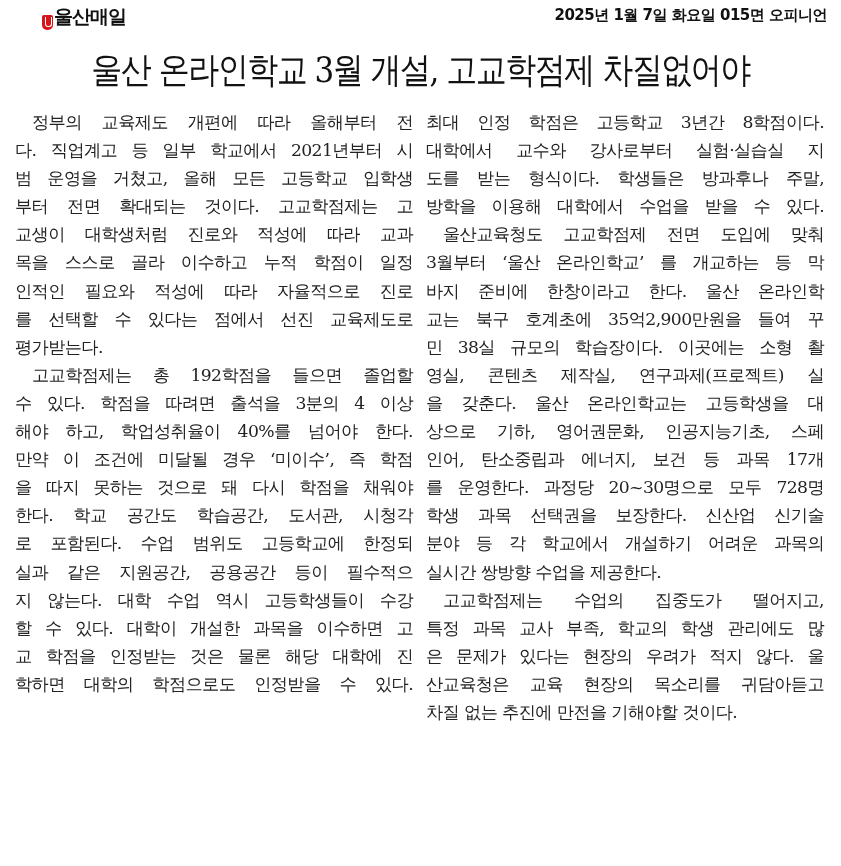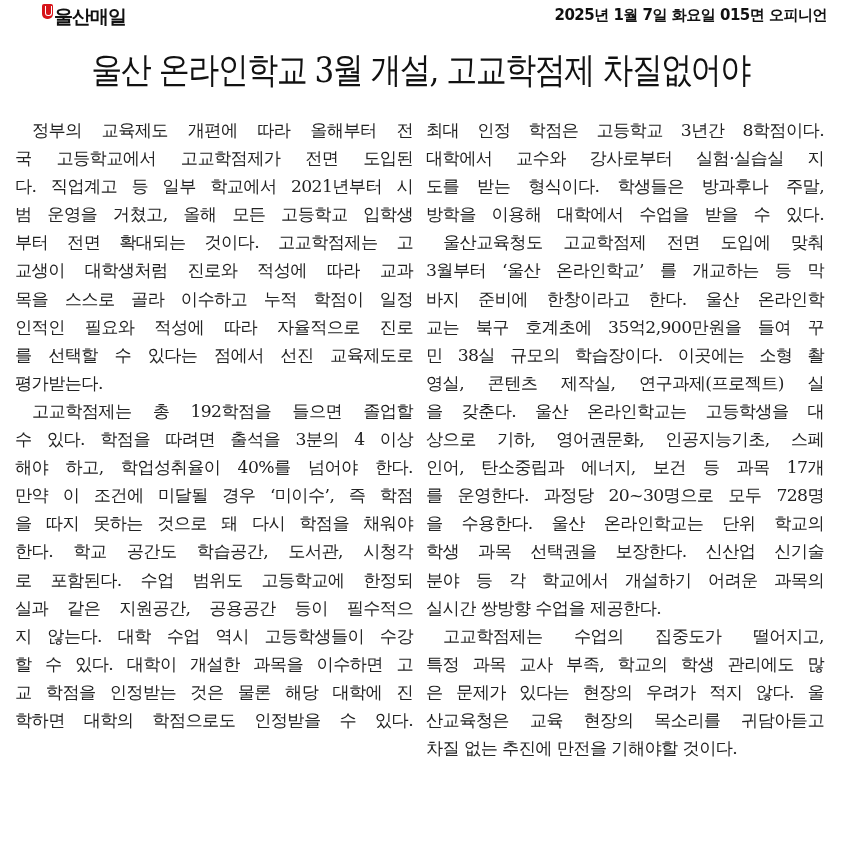--- a/index.html
+++ b/index.html
@@ -1,30 +1,30 @@
 <!DOCTYPE html>
 <html><head>
 <meta charset="utf-8">
 <style>
   html, body { margin: 0; padding: 0; background: #ffffff; }
   body { width: 841px; height: 866px; overflow: hidden; position: relative;
          font-family: "DejaVu Sans", "Liberation Sans", sans-serif; color: #1a1a1a; }
   .masthead { position: absolute; left: 0; top: 0; width: 841px; height: 36px; }
-  .logo { position: absolute; left: 4px; top: 4px; display: flex; align-items: flex-start; padding-left: 38px; }
+  .logo { position: absolute; left: 4px; top: 4px; display: flex; align-items: flex-end; padding-left: 38px; }
   .logo-mark { width: 11px; height: 15px; background: #d7141a; border-radius: 2px 2px 5px 5px;
                position: relative; margin-right: 1px; }
   .logo-mark::after { content: ""; position: absolute; left: 3px; top: 2px; width: 5px; height: 9px;
                border: 1.5px solid #fff; border-top: none; border-radius: 0 0 3px 3px; }
   .logo-text { font-size: 19px; font-weight: bold; letter-spacing: -1px; color: #111; }
   .dateline { position: absolute; right: 14px; top: 6px; font-size: 15px; font-weight: bold;
               letter-spacing: -0.5px; color: #111; white-space: nowrap; }
   .headline { position: absolute; left: 0; top: 46px; width: 841px; text-align: center;
               font-family: "DejaVu Serif", "Liberation Serif", serif; font-size: 31px;
               letter-spacing: -1.5px; color: #111; transform: scaleY(1.15); transform-origin: top center; }
-  .col { position: absolute; top: 116px; width: 398px; font-family: "DejaVu Serif", "Liberation Serif", serif;
+  .col { position: absolute; top: 108px; width: 398px; font-family: "DejaVu Serif", "Liberation Serif", serif;
          font-size: 17.2px; line-height: 28.1px; color: #222; letter-spacing: -0.6px; }
   .col-left { left: 15px; }
   .col-right { left: 426px; }
   .line { display: block; white-space: nowrap; text-align: justify; text-align-last: justify; height: 28.1px; }
   .line.last { text-align-last: left; }
   .line.indent { padding-left: 17px; }
 </style>
 </head>
 <body>
 
@@ -33,21 +33,20 @@
     <span class="logo-mark"></span>
     <span class="logo-text">울산매일</span>
   </div>
   <div class="dateline">2025년 1월 7일 화요일 015면 오피니언</div>
 </div>
 
 <h1 class="headline" style="margin:0;font-weight:normal;">울산 온라인학교 3월 개설, 고교학점제 차질없어야</h1>
 
 <div class="col col-left" id="col-left">
     <span class="line indent">정부의 교육제도 개편에 따라 올해부터 전</span>
-    <span class="line">국 고등학교에서 고교학점제가 전면 도입된</span>
     <span class="line">다. 직업계고 등 일부 학교에서 2021년부터 시</span>
     <span class="line">범 운영을 거쳤고, 올해 모든 고등학교 입학생</span>
     <span class="line">부터 전면 확대되는 것이다. 고교학점제는 고</span>
     <span class="line">교생이 대학생처럼 진로와 적성에 따라 교과</span>
     <span class="line">목을 스스로 골라 이수하고 누적 학점이 일정</span>
     <span class="line">인적인 필요와 적성에 따라 자율적으로 진로</span>
     <span class="line">를 선택할 수 있다는 점에서 선진 교육제도로</span>
     <span class="line last">평가받는다.</span>
     <span class="line indent">고교학점제는 총 192학점을 들으면 졸업할</span>
     <span class="line">수 있다. 학점을 따려면 출석을 3분의 4 이상</span>
@@ -70,21 +69,20 @@
     <span class="line indent">울산교육청도 고교학점제 전면 도입에 맞춰</span>
     <span class="line">3월부터 ‘울산 온라인학교’ 를 개교하는 등 막</span>
     <span class="line">바지 준비에 한창이라고 한다. 울산 온라인학</span>
     <span class="line">교는 북구 호계초에 35억2,900만원을 들여 꾸</span>
     <span class="line">민 38실 규모의 학습장이다. 이곳에는 소형 촬</span>
     <span class="line">영실, 콘텐츠 제작실, 연구과제(프로젝트) 실</span>
     <span class="line">을 갖춘다. 울산 온라인학교는 고등학생을 대</span>
     <span class="line">상으로 기하, 영어권문화, 인공지능기초, 스페</span>
     <span class="line">인어, 탄소중립과 에너지, 보건 등 과목 17개</span>
     <span class="line">를 운영한다. 과정당 20~30명으로 모두 728명</span>
-    <span class="line">을 수용한다. 울산 온라인학교는 단위 학교의</span>
     <span class="line">학생 과목 선택권을 보장한다. 신산업 신기술</span>
     <span class="line">분야 등 각 학교에서 개설하기 어려운 과목의</span>
     <span class="line last">실시간 쌍방향 수업을 제공한다.</span>
     <span class="line indent">고교학점제는 수업의 집중도가 떨어지고,</span>
     <span class="line">특정 과목 교사 부족, 학교의 학생 관리에도 많</span>
     <span class="line">은 문제가 있다는 현장의 우려가 적지 않다. 울</span>
     <span class="line">산교육청은 교육 현장의 목소리를 귀담아듣고</span>
     <span class="line last">차질 없는 추진에 만전을 기해야할 것이다.</span>
   </div>
 

